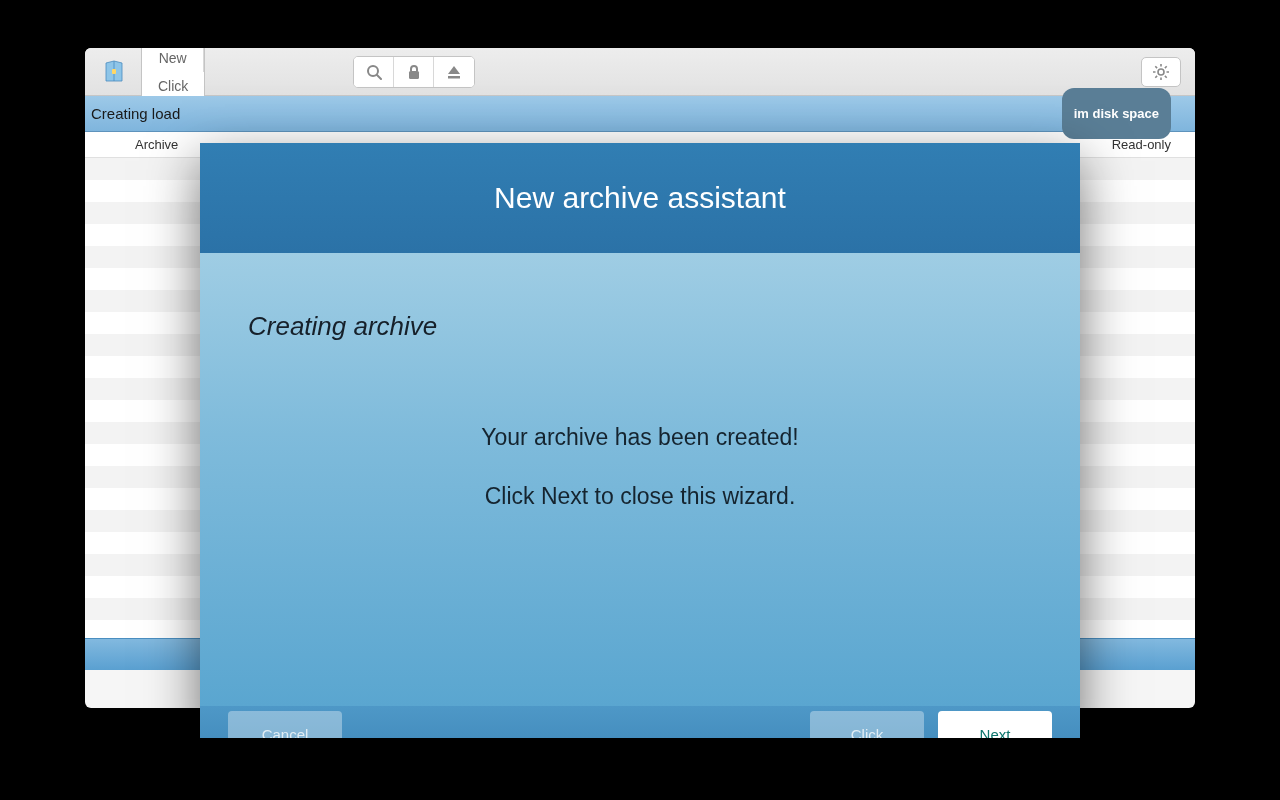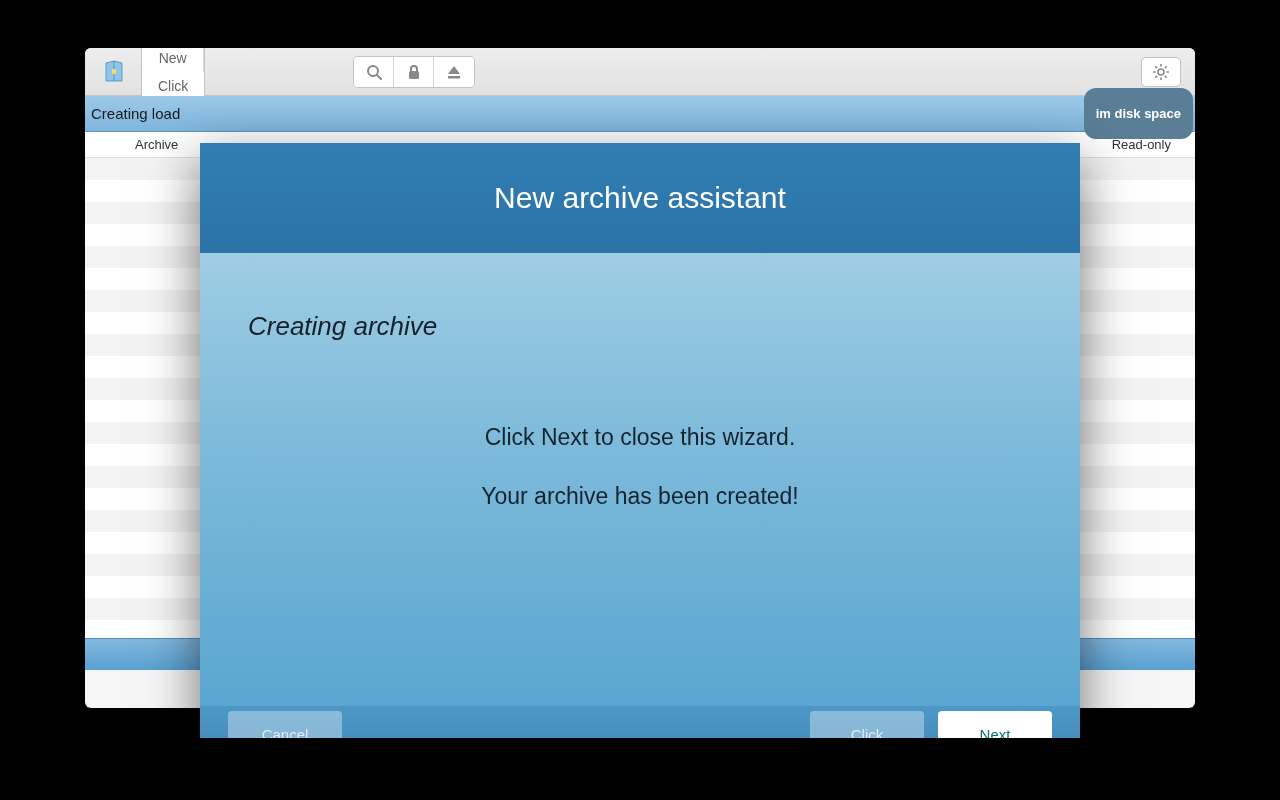--- a/index.html
+++ b/index.html
@@ -153,21 +153,21 @@
       color: #1a1a1a;
       position: relative;
     }
     
     .status-text {
       font-weight: 500;
     }
     
     .pill {
       position: absolute;
-      right: 2px;
+      right: 24px;
       background: #5a7e96;
       color: #fff;
       padding: 18px 12px;
       border-radius: 12px;
       font-size: 13px;
       font-weight: 600;
     }
     
     .table-header {
       height: 26px;
@@ -393,22 +393,22 @@
 
   <div class="bottom-bar"></div>
 </div>
 
 <div class="assistant">
   <div class="assistant-header">New archive assistant</div>
 
   <div class="assistant-body">
     <div class="subtitle">Creating archive</div>
     <div class="body-text">
+      <p>Your archive has been created!</p>
       <p>Click Next to close this wizard.</p>
-      <p>Your archive has been created!</p>
     </div>
   </div>
 
   <div class="assistant-footer">
     <button class="wiz-btn secondary">Cancel</button>
     <div class="footer-spacer"></div>
     <button class="wiz-btn secondary">Click</button>
     <button class="wiz-btn primary">Next</button>
   </div>
 </div>

